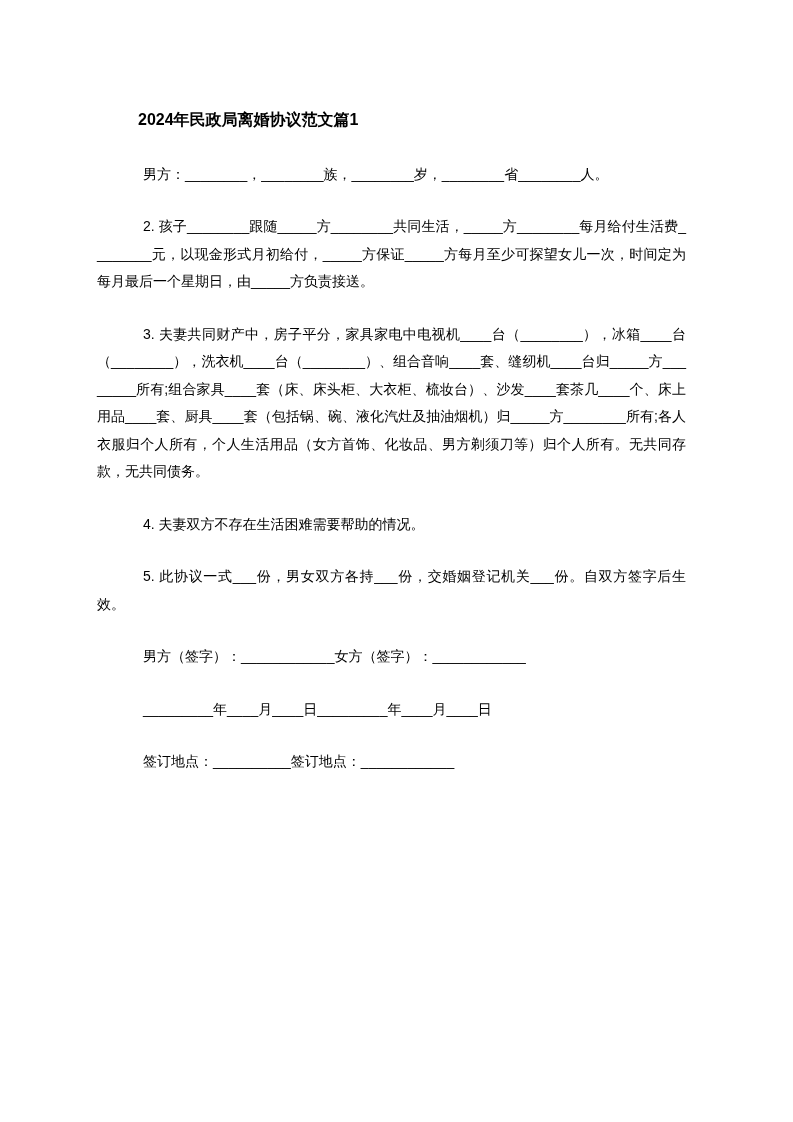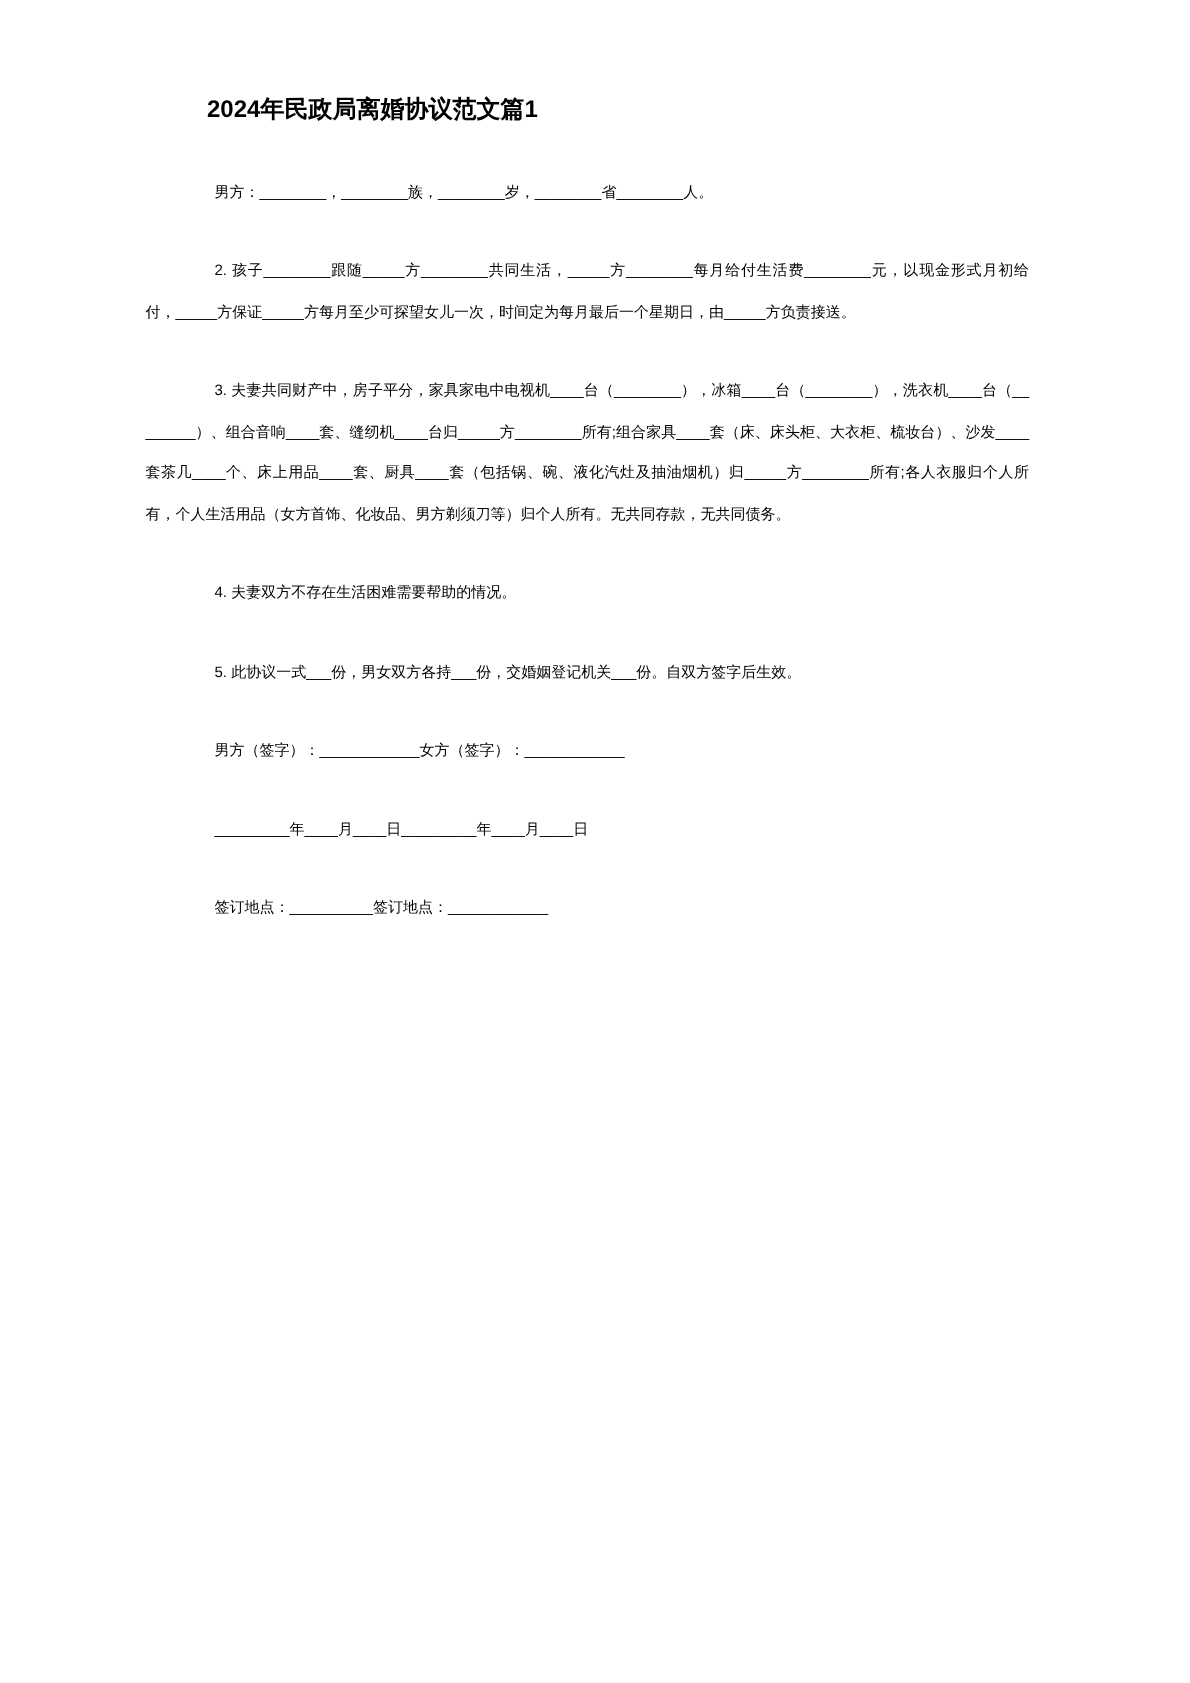--- a/index.html
+++ b/index.html
@@ -8,33 +8,33 @@
     background: #ffffff;
   }
   .page {
     position: relative;
     width: 793px;
     height: 1122px;
     background: #ffffff;
     color: #000000;
     font-family: "Liberation Sans", sans-serif;
     box-sizing: border-box;
-    padding: 60px 107px 0 97px;
+    padding: 106px 107px 0 97px;
     overflow: hidden;
   }
   .doc-title {
     font-size: 16px;
     font-weight: 700;
     line-height: 27.5px;
     margin: 0 0 27px 0;
     text-indent: 41px;
     white-space: nowrap;
   }
   p.para {
-    font-size: 10px;
+    font-size: 14px;
     font-weight: 400;
     line-height: 27.5px;
     margin: 0 0 25px 0;
     text-indent: 46px;
     text-align: justify;
     word-break: break-all;
   }
 </style>
 </head>
 <body>

